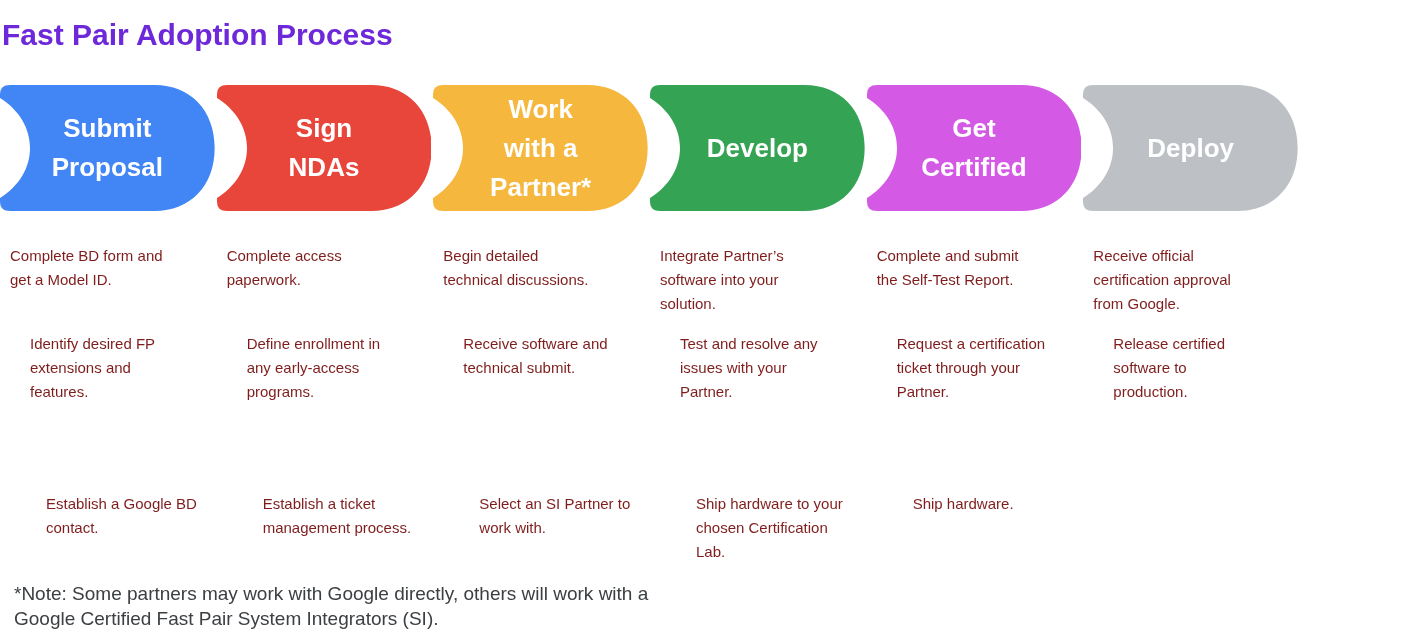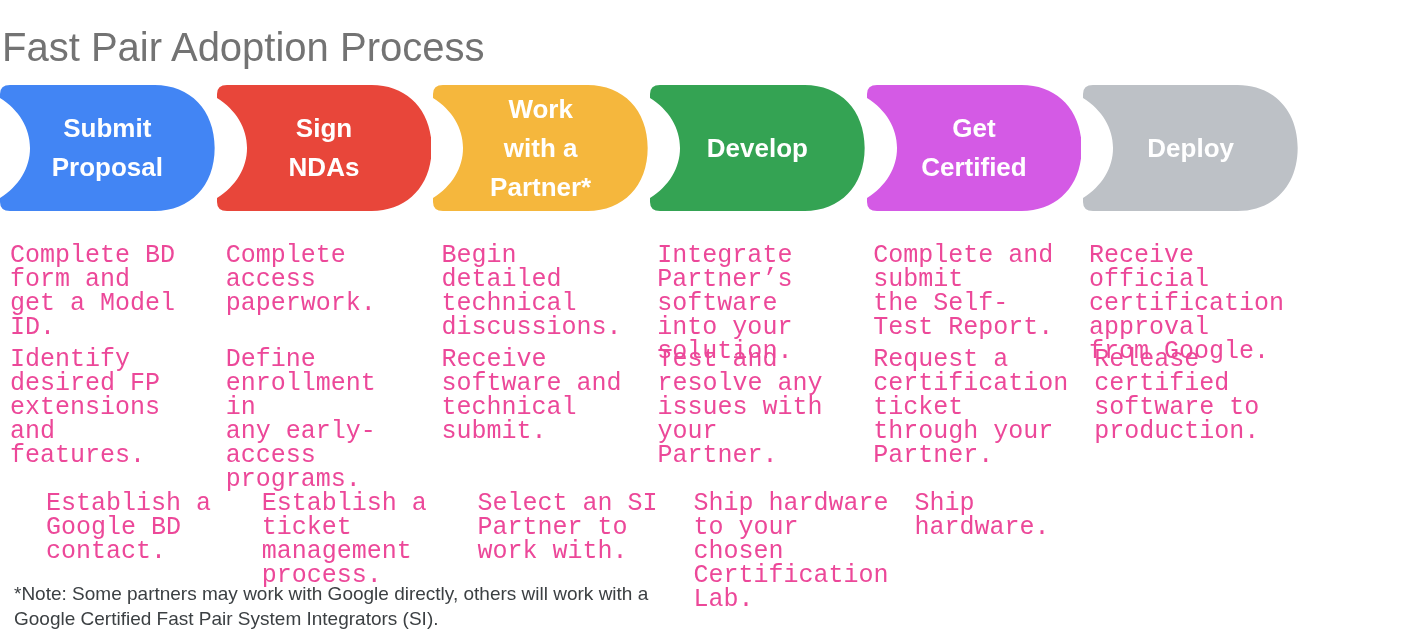--- a/index.html
+++ b/index.html
@@ -2,42 +2,42 @@
 <html><head>
 <meta charset="utf-8">
 <style>
   html,body { margin:0; padding:0; background:#ffffff; }
   .canvas {
     position:relative; width:1423px; height:632px; background:#ffffff;
     font-family:"Liberation Sans", sans-serif; overflow:hidden;
   }
   .page-title {
     position:absolute; top:-2px; left:2px;
-    font-size:40px; font-weight:400; color:#737373; letter-spacing:0px;
+    font-size:30px; font-weight:700; color:#6d28d9; letter-spacing:0px;
   }
   .row {
     position:absolute; left:0; width:1298px;
     display:grid; grid-template-columns:repeat(6,1fr); column-gap:2px;
   }
   .pills-row { top:85px; height:126px; }
   .pill { position:relative; height:126px; }
   .pill svg { display:block; width:100%; height:126px; }
   .pill-label {
     position:absolute; inset:0;
     display:flex; align-items:center; justify-content:center;
     text-align:center; color:#ffffff;
     font-size:26px; line-height:39px; font-weight:700;
     white-space:pre-line; pointer-events:none;
   }
   .tasks-row1 { top:244px; }
-  .tasks-row2 { top:348px; }
+  .tasks-row2 { top:332px;padding-left:20px; }
   .tasks-row3 { top:492px;padding-left:36px; }
   .task {
-    font-size:25px; line-height:24px; color:#ec4899;
-    padding:0 14px 0 10px; white-space:pre-line;font-family:Liberation Mono, monospace;
+    font-size:15px; line-height:24px; color:#7f1d1d;
+    padding:0 14px 0 10px; white-space:pre-line;
   }
   .note {
     position:absolute; top:581px; left:14px;
     font-size:19px; line-height:25px; color:#3c4043;
     white-space:pre-line;
   }
 </style>
 </head>
 <body>
 

